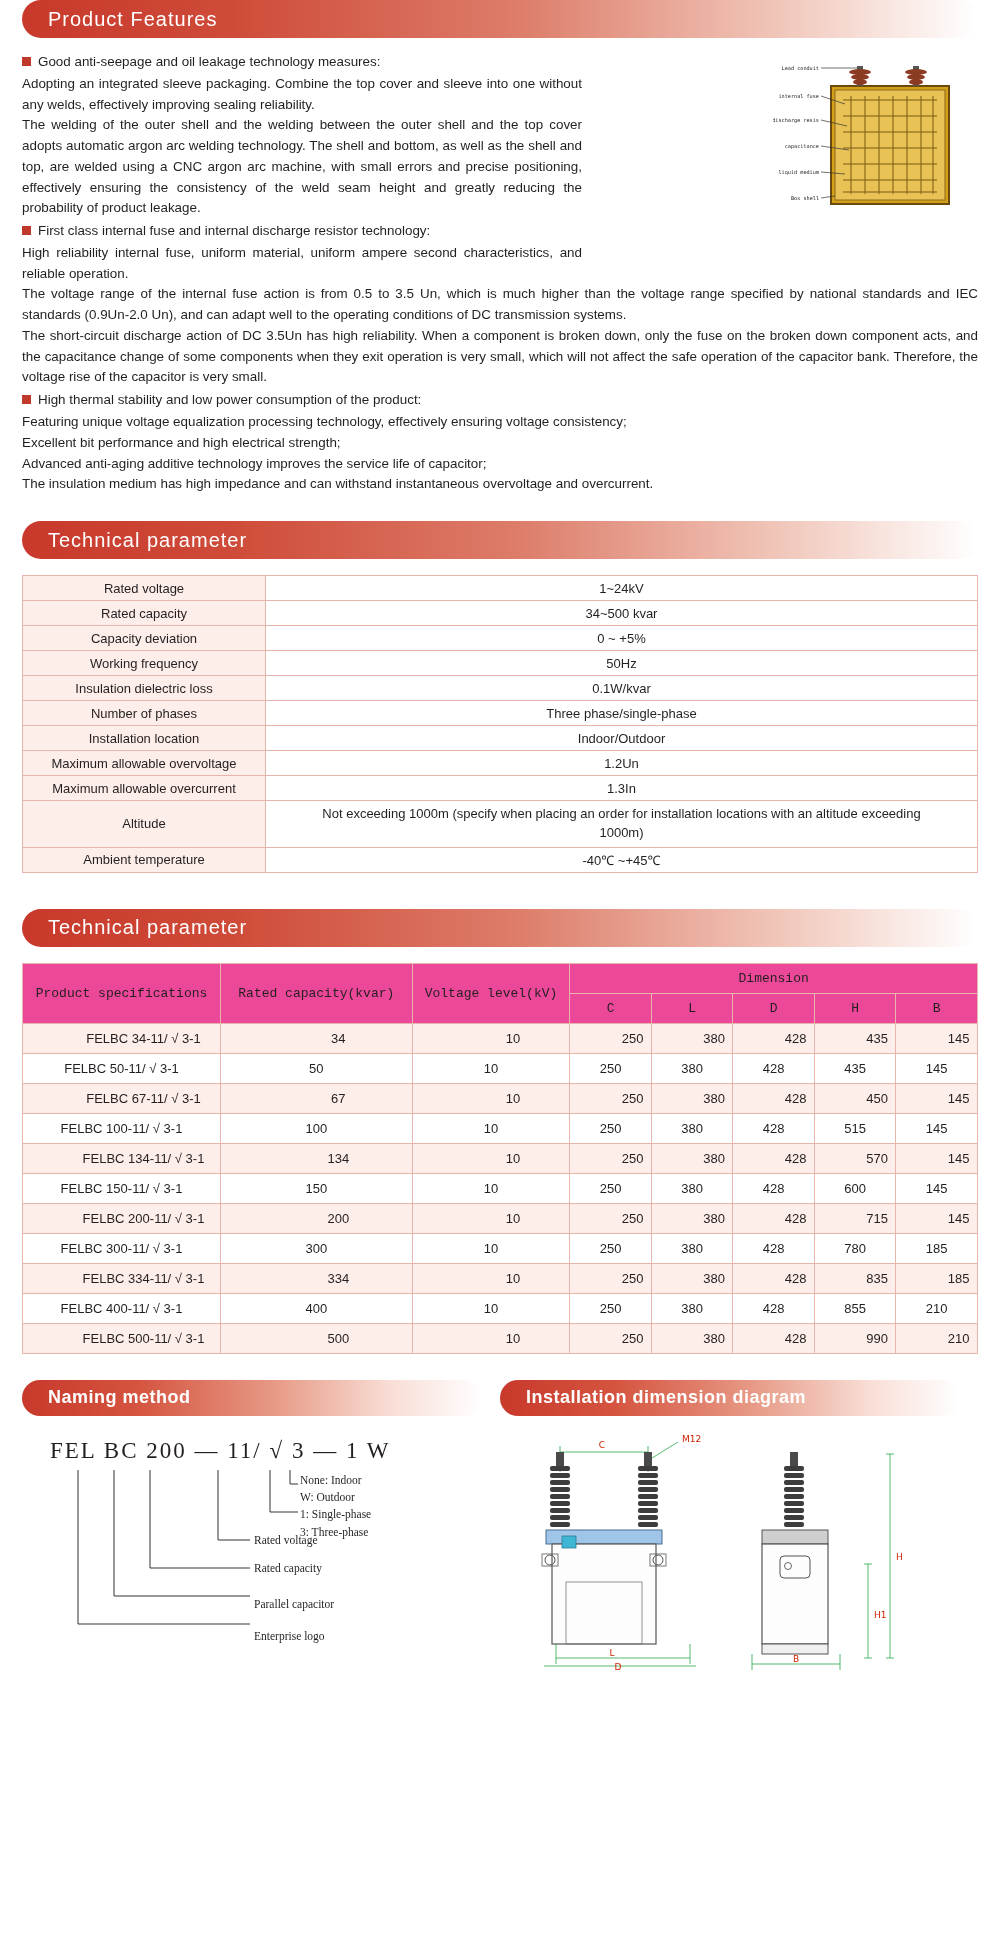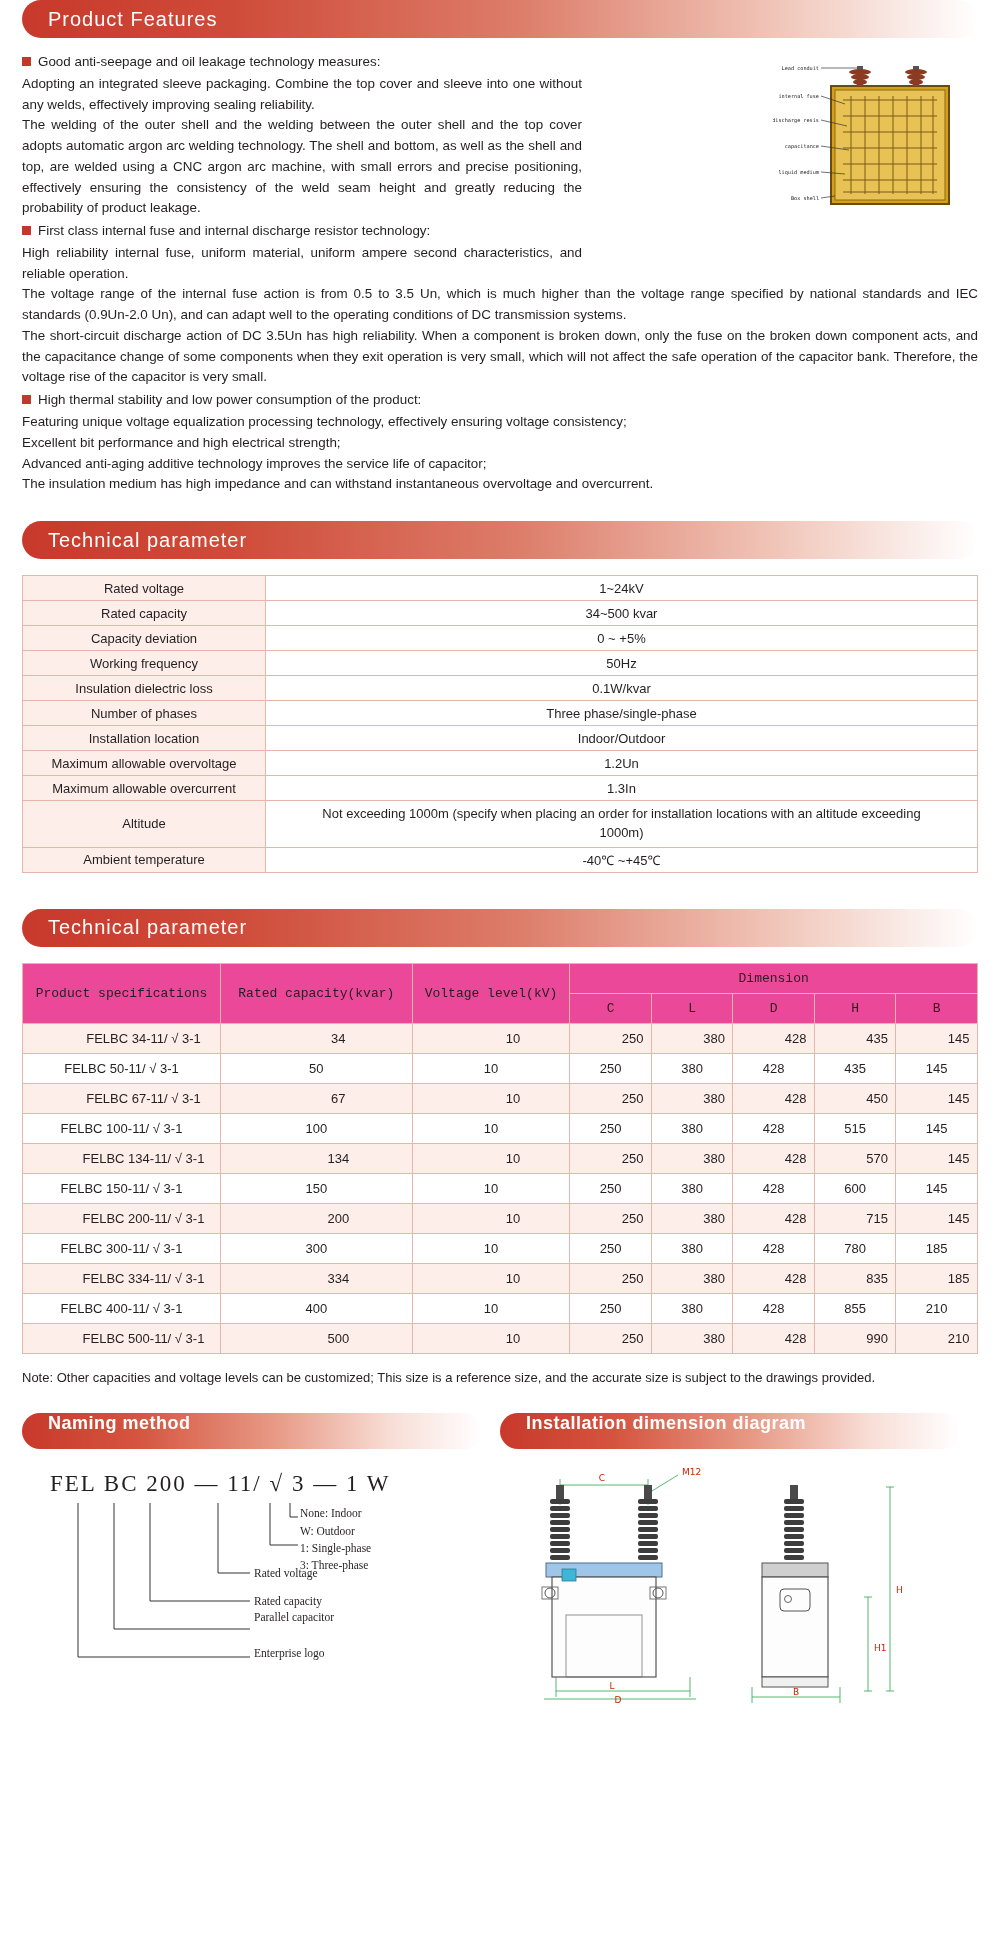--- a/index.html
+++ b/index.html
@@ -130,20 +130,21 @@
     box-sizing: border-box;
     gap: 18px;
   }
   .col-left { width: 460px; }
   .col-right { width: 460px; }
   .banner-sm {
     height: 36px;
     border-radius: 18px;
     background: linear-gradient(to right, #c8392b 0%, #d5543f 25%, #e79a86 55%, #f8ddd5 80%, #ffffff 100%);
     display: flex;
+    align-items: center;
     padding-left: 26px;
     box-sizing: border-box;
   }
   .banner-sm span {
     color: #ffffff;
     font-size: 18px;
     font-weight: bold;
     letter-spacing: 0.5px;
   }
 
@@ -163,22 +164,22 @@
     position: absolute;
     left: 278px;
     top: 34px;
     font-size: 11.5px;
     font-family: "Liberation Serif", serif;
     line-height: 1.5;
   }
   .naming-legend div { white-space: nowrap; }
   .lg2 { position: absolute; left: 232px; top: 96px; font-size: 11.5px; }
   .lg3 { position: absolute; left: 232px; top: 124px; font-size: 11.5px; }
-  .lg4 { position: absolute; left: 232px; top: 140px; font-size: 11.5px; }
-  .lg5 { position: absolute; left: 232px; top: 176px; font-size: 11.5px; }
+  .lg4 { position: absolute; left: 232px; top: 160px; font-size: 11.5px; }
+  .lg5 { position: absolute; left: 232px; top: 192px; font-size: 11.5px; }
 
   .svg-wrap { position: absolute; left: 0; top: 0; }
 </style>
 </head>
 <body>
 
 <div class="page">
 
   <div class="banner-wrap">
     <div class="banner">
@@ -464,21 +465,20 @@
         <td>10</td>
         <td>250</td>
         <td>380</td>
         <td>428</td>
         <td>990</td>
         <td>210</td>
       </tr>
     </tbody>
   </table>
 
-  <div class="note">Note: Other capacities and voltage levels can be customized; This size is a reference size, and the accurate size is subject to the drawings provided.</div>
 
   <div class="bottom">
 
     <div class="col-left">
       <div class="banner-sm">
         <span>Naming  method</span>
       </div>
 
       <div class="naming">
         <div class="naming-code">FEL  BC  200  —  11/ √ 3  —  1  W</div>

